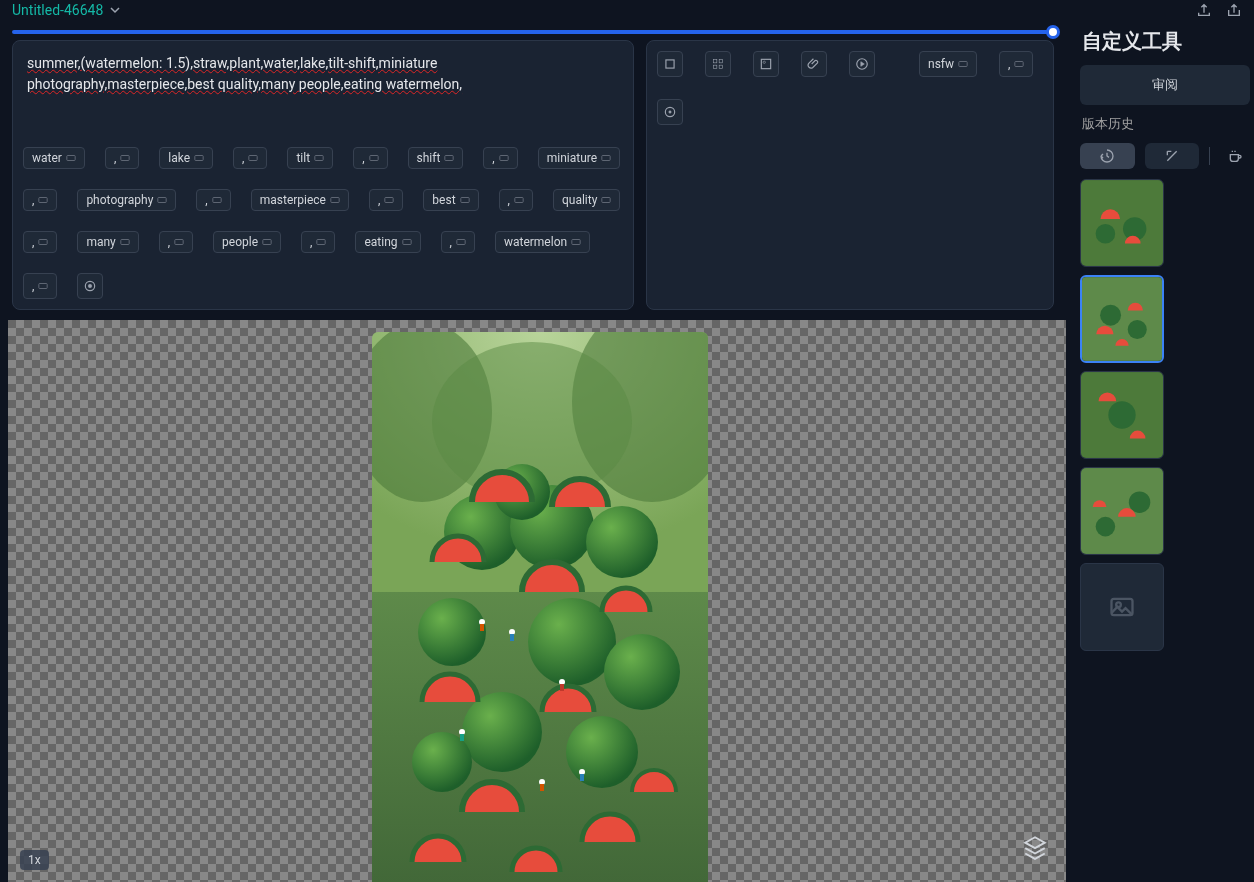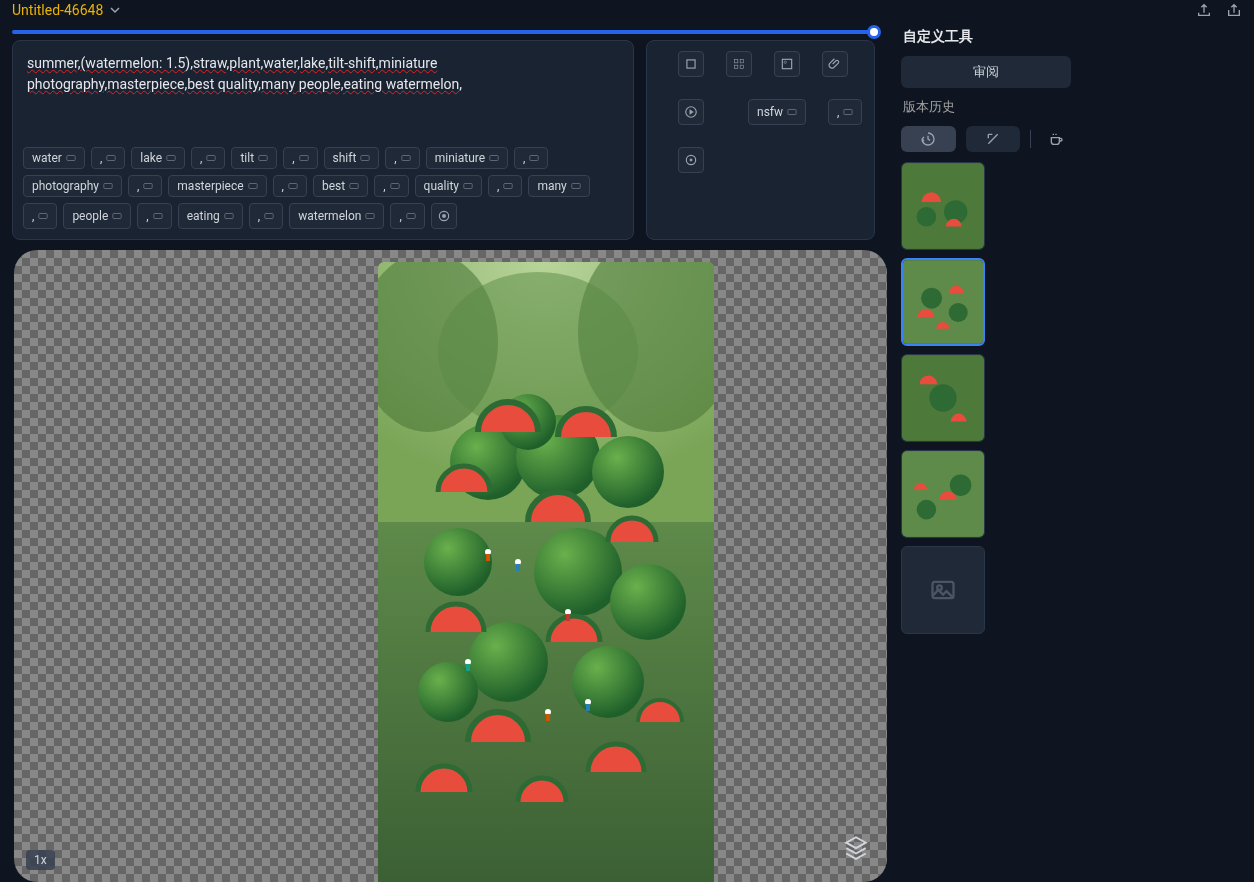--- a/index.html
+++ b/index.html
@@ -11,26 +11,26 @@
   overflow:hidden;
   position:relative;
 }
 .topbar {
   height:20px;
   display:flex;
   align-items:center;
   padding:0 12px;
   justify-content:space-between;
 }
-.title-wrap { display:flex; align-items:center; gap:6px; font-size:14px; color:#eab308; }
+.title-wrap { display:flex; align-items:center; gap:6px; font-size:14px; color:#14b8a6; }
 .title-wrap svg { width:12px; height:12px; }
 .top-actions { display:flex; gap:14px; }
 .top-actions svg { width:16px; height:16px; stroke:#9ca3af; }
 .main-row { display:flex; height:862px; }
-.left-col { width:887px; display:flex; flex-direction:column; }
+.left-col { width:1066px; display:flex; flex-direction:column; }
 .right-col { width:188px; padding:8px 0 8px 10px; display:flex; flex-direction:column; gap:10px; }
 .progress-wrap { padding:10px 12px 6px; position:relative; }
 .progress-track {
   height:4px; background:#2563eb; border-radius:2px; position:relative;
 }
 .progress-handle {
   position:absolute; right:-6px; top:-5px;
   width:14px; height:14px; border-radius:50%;
   background:#fff; border:3px solid #2563eb;
 }
@@ -42,65 +42,64 @@
   display:flex; flex-direction:column;
 }
 .prompt-left { width:622px; }
 .prompt-right { flex:1; }
 .prompt-text {
   padding:12px 14px; font-size:14px; line-height:1.5;
   min-height:100px; color:#e5e7eb;
 }
 .pos-underline { text-decoration:underline; text-decoration-color:#dc2626; text-decoration-style:wavy; text-decoration-thickness:1px; }
 .tag-area {
-  padding:6px 10px 10px; display:flex; flex-wrap:wrap; gap:6px;
+  padding:6px 10px 10px; display:flex; flex-wrap:wrap; gap:20px;
 }
 .tag {
   background:#1f2937; border:1px solid #374151; border-radius:4px;
   padding:3px 8px; font-size:12px; color:#d1d5db;
   display:inline-flex; align-items:center; gap:4px;
 }
 .tag-icon { width:10px; height:10px; }
 .pill-btn {
   width:26px; height:26px; background:#1f2937; border:1px solid #374151;
   border-radius:4px; display:inline-flex; align-items:center; justify-content:center;
 }
 .pill-btn svg { width:14px; height:14px; stroke:#9ca3af; fill:none; }
-.neg-tools { padding:10px; display:flex; gap:22px; flex-wrap:wrap;margin-left:21px; }
+.neg-tools { padding:10px; display:flex; gap:22px; flex-wrap:wrap; }
 .canvas-area {
-  flex:1; position:relative; margin:0 0 0 14px;
+  flex:1; position:relative; margin:0 0 0 8px;
   background-color:#666;
   background-image:
     linear-gradient(45deg,#888 25%,transparent 25%),
     linear-gradient(-45deg,#888 25%,transparent 25%),
     linear-gradient(45deg,transparent 75%,#888 75%),
     linear-gradient(-45deg,transparent 75%,#888 75%);
   background-size:16px 16px;
   background-position:0 0,0 8px,8px -8px,-8px 0;
   overflow:hidden;
-  border-radius:23px;
 }
 .canvas-image {
   position:absolute; left:364px; top:12px;
   width:336px; height:636px;
   border-radius:6px; overflow:hidden;
 }
 .melon-svg { width:100%; height:100%; display:block; }
 .zoom-pill {
   position:absolute; left:12px; bottom:12px;
   background:rgba(55,65,81,.85); color:#d1d5db;
   padding:3px 8px; border-radius:4px; font-size:12px;
 }
 .layer-btn {
   position:absolute; right:18px; bottom:18px;
 }
 .layer-btn svg { width:26px; height:26px; }
-.right-title { font-size:14px; font-weight:600; padding-left:6px; color:#e5e7eb; }
+.right-title { font-size:20px; font-weight:600; padding-left:6px; color:#e5e7eb; }
 .right-tool-btn {
-  background:#1f2937; border-radius:6px; height:32px;
+  background:#1f2937; border-radius:6px; height:40px;
   display:flex; align-items:center; justify-content:center;
   font-size:13px; color:#d1d5db; margin:0 4px;
 }
 .history-head { font-size:13px; padding-left:6px; color:#a3a3a3; }
 .history-tabs { display:flex; gap:10px; padding:0 4px; align-items:center; }
 .history-tab {
   flex:1; height:26px; background:#1f2937; border-radius:6px;
   display:flex; align-items:center; justify-content:center;
 }
 .history-tab.active { background:#374151; }

